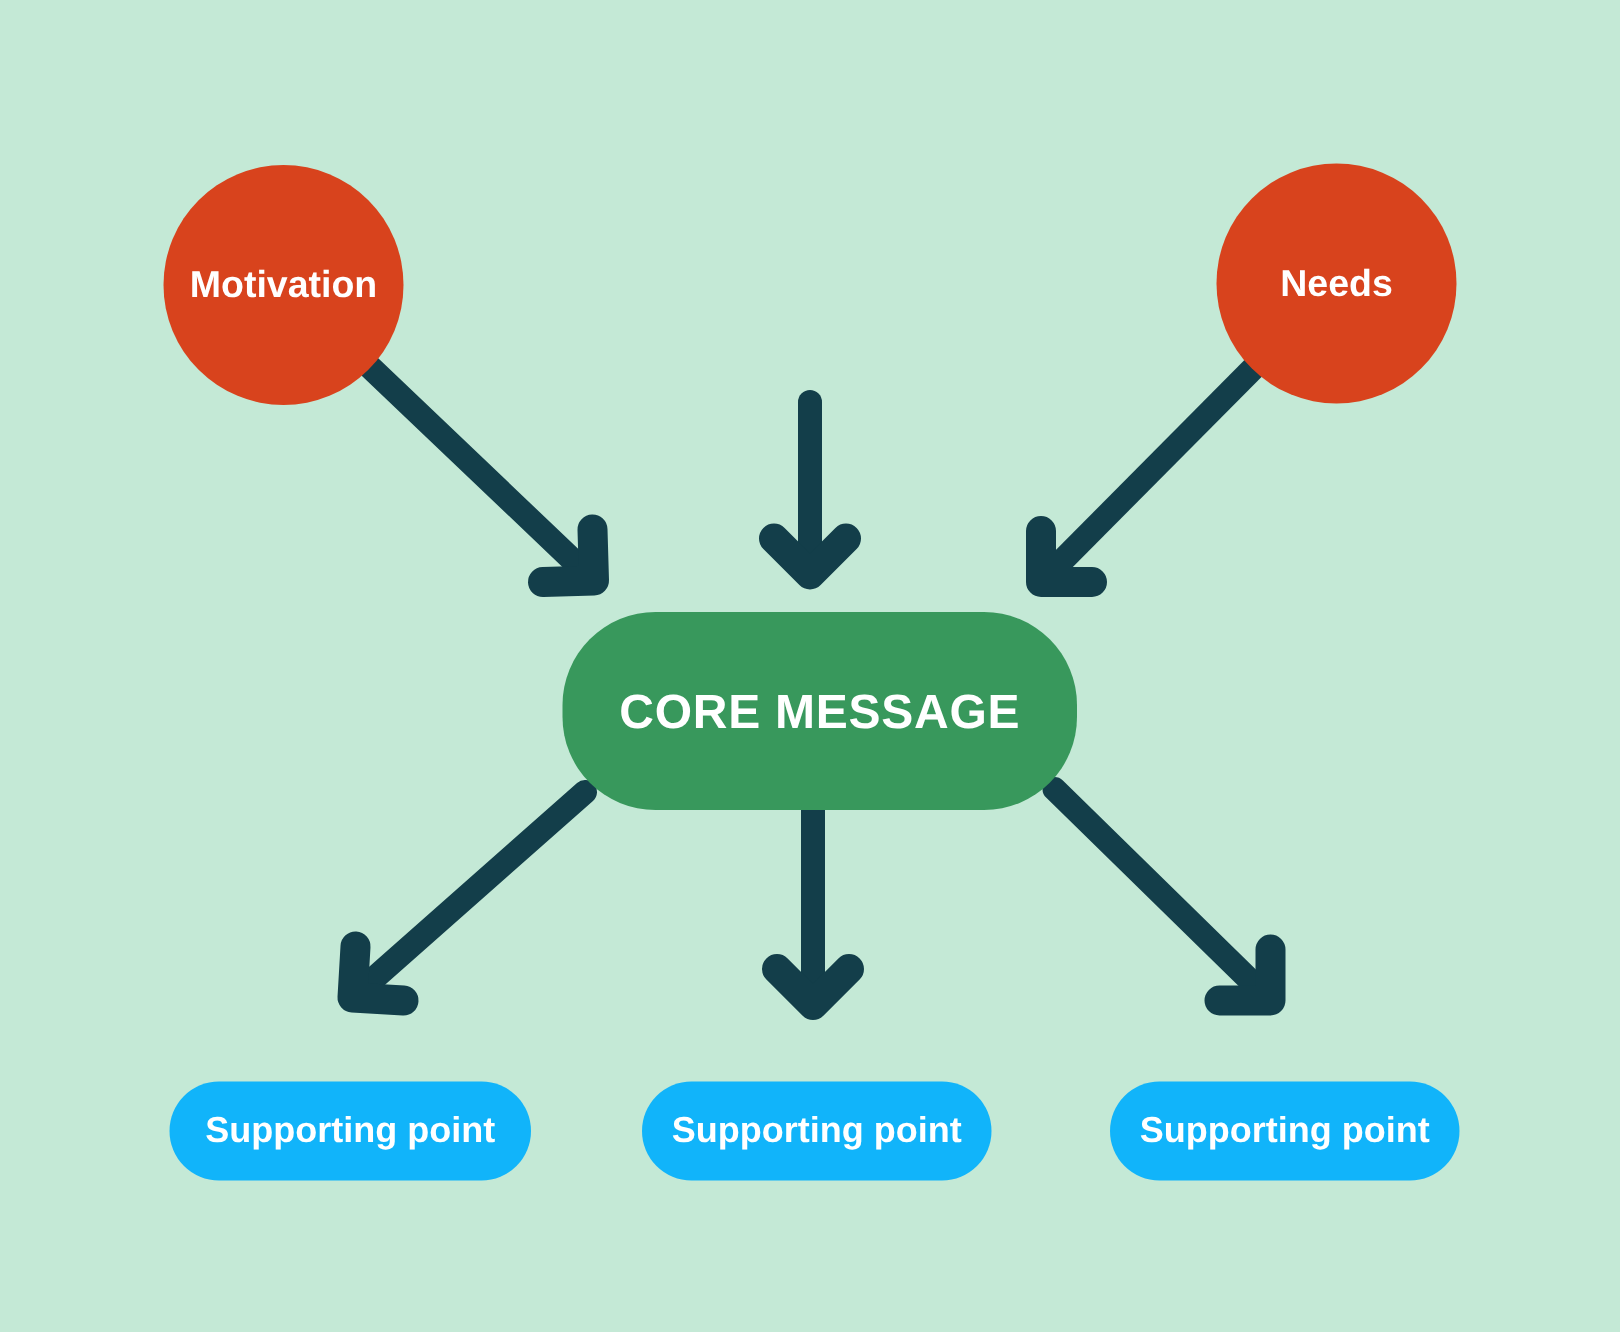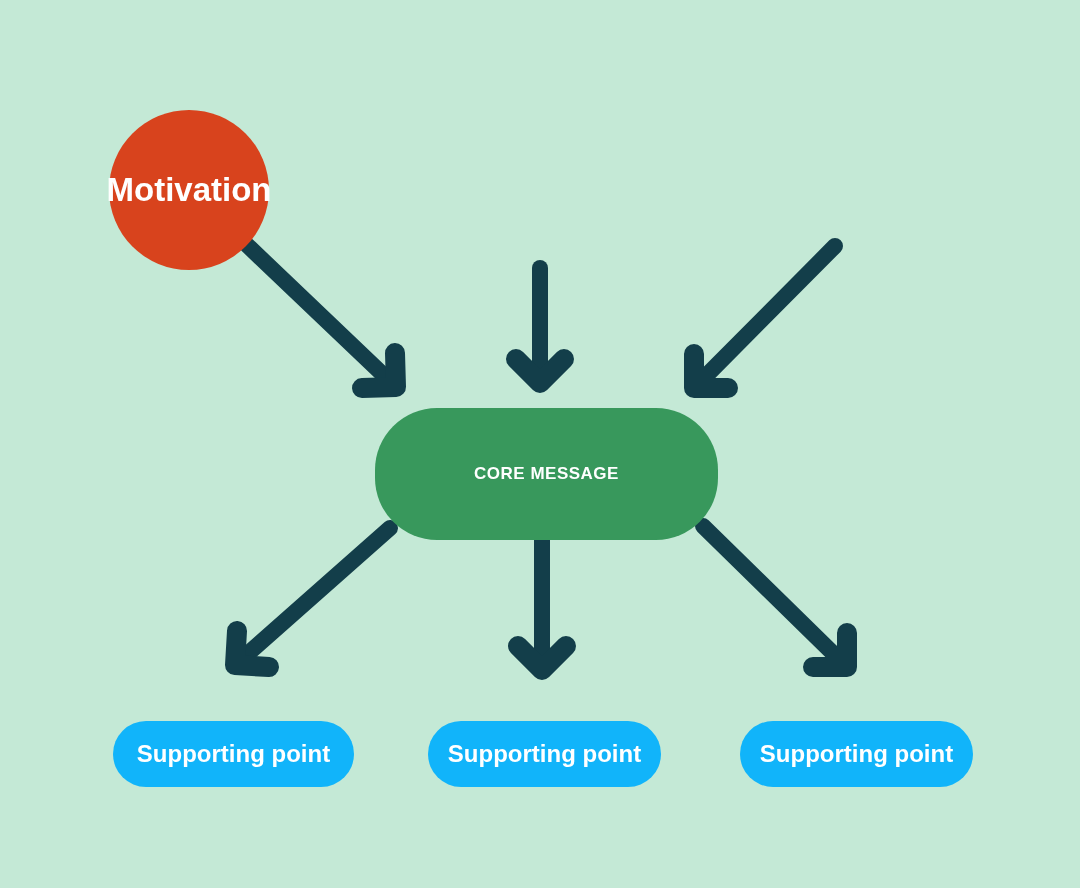--- a/index.html
+++ b/index.html
@@ -39,33 +39,33 @@
     justify-content: center;
     color: var(--label, #ffffff);
     font-weight: 700;
     text-align: center;
   }
   .circle {
     width: 160px;
     height: 160px;
     border-radius: 50%;
     background: var(--circle, #d8431d);
-    font-size: 33px;
+    font-size: 25px;
   }
   .circle-1 { left: 109px; top: 110px; }
   .circle-2 { left: 461px; top: 110px; }
   .circle-3 { left: 811px; top: 109px; }
   .core {
     left: 375px;
     top: 408px;
     width: 343px;
     height: 132px;
     border-radius: 62px;
     background: var(--core, #38985c);
-    font-size: 17px;
+    font-size: 32px;
     letter-spacing: 0.5px;
   }
   .pill {
     top: 701px;
     height: 66px;
     border-radius: 33px;
     background: var(--pill, #11b4fa);
     font-size: 24px;
     margin-top: 20px;
   }
@@ -101,20 +101,23 @@
     </g>
     <g class="arrow">
       <line class="shaft" x1="703" y1="526" x2="847" y2="667"></line>
       <polyline class="head" points="813,667 847,667 847,633"></polyline>
     </g>
   </svg>
 
   <div class="node circle circle-1">
     <span>Motivation</span>
   </div>
+  <div class="node circle circle-3">
+    <span>Needs</span>
+  </div>
 
   <div class="node core">
     <span>CORE MESSAGE</span>
   </div>
 
   <div class="node pill pill-1">
     <span>Supporting point</span>
   </div>
   <div class="node pill pill-2">
     <span>Supporting point</span>

